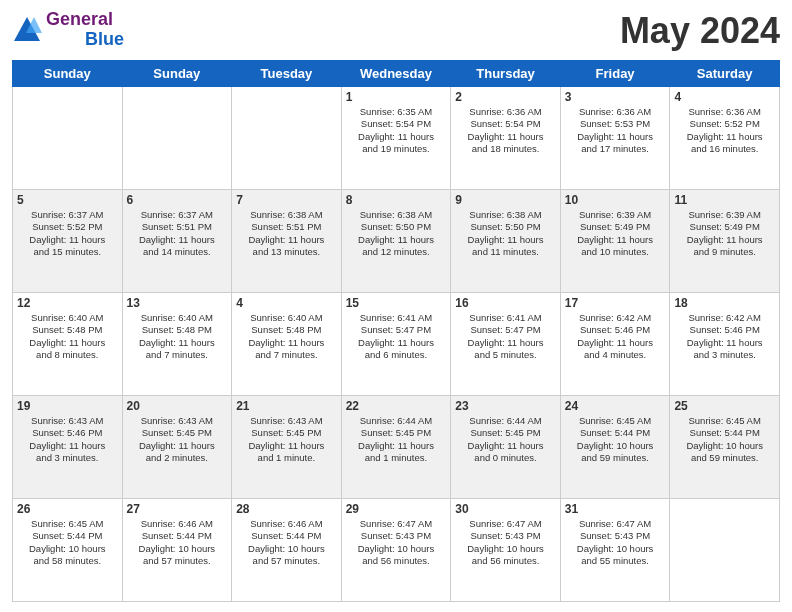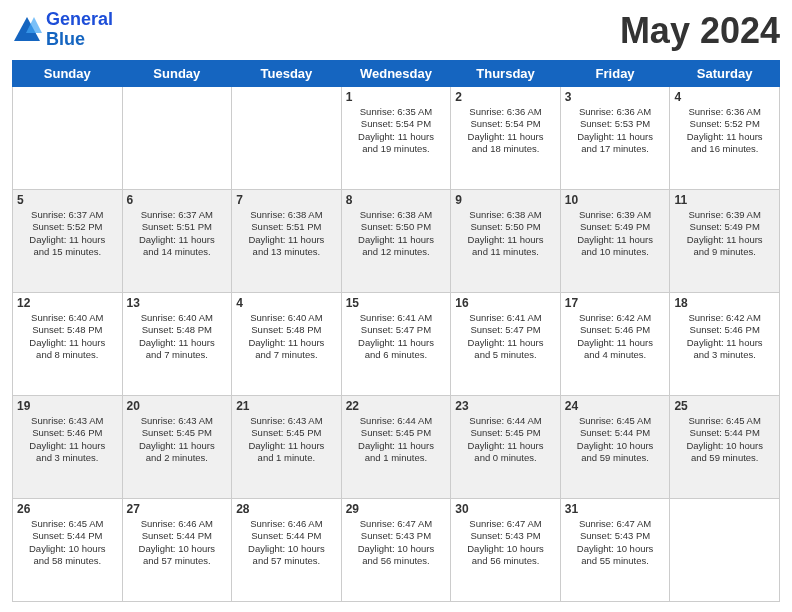--- a/index.html
+++ b/index.html
@@ -28,26 +28,27 @@
       align-items: center;
     }
     .logo-text {
       display: flex;
       flex-direction: column;
       line-height: 1.1;
     }
     .logo-general {
       font-size: 18px;
       font-weight: bold;
-      color: #1d4ed8;
+      color: #701a75;
     }
     .logo-blue {
       font-size: 18px;
       font-weight: bold;
       color: #1565c0;
+      margin-left: 39px;
     }
     .logo-icon {
       width: 30px;
       height: 30px;
       margin-right: 4px;
     }
     .title-block {
       text-align: left;
     }
     .main-title {

